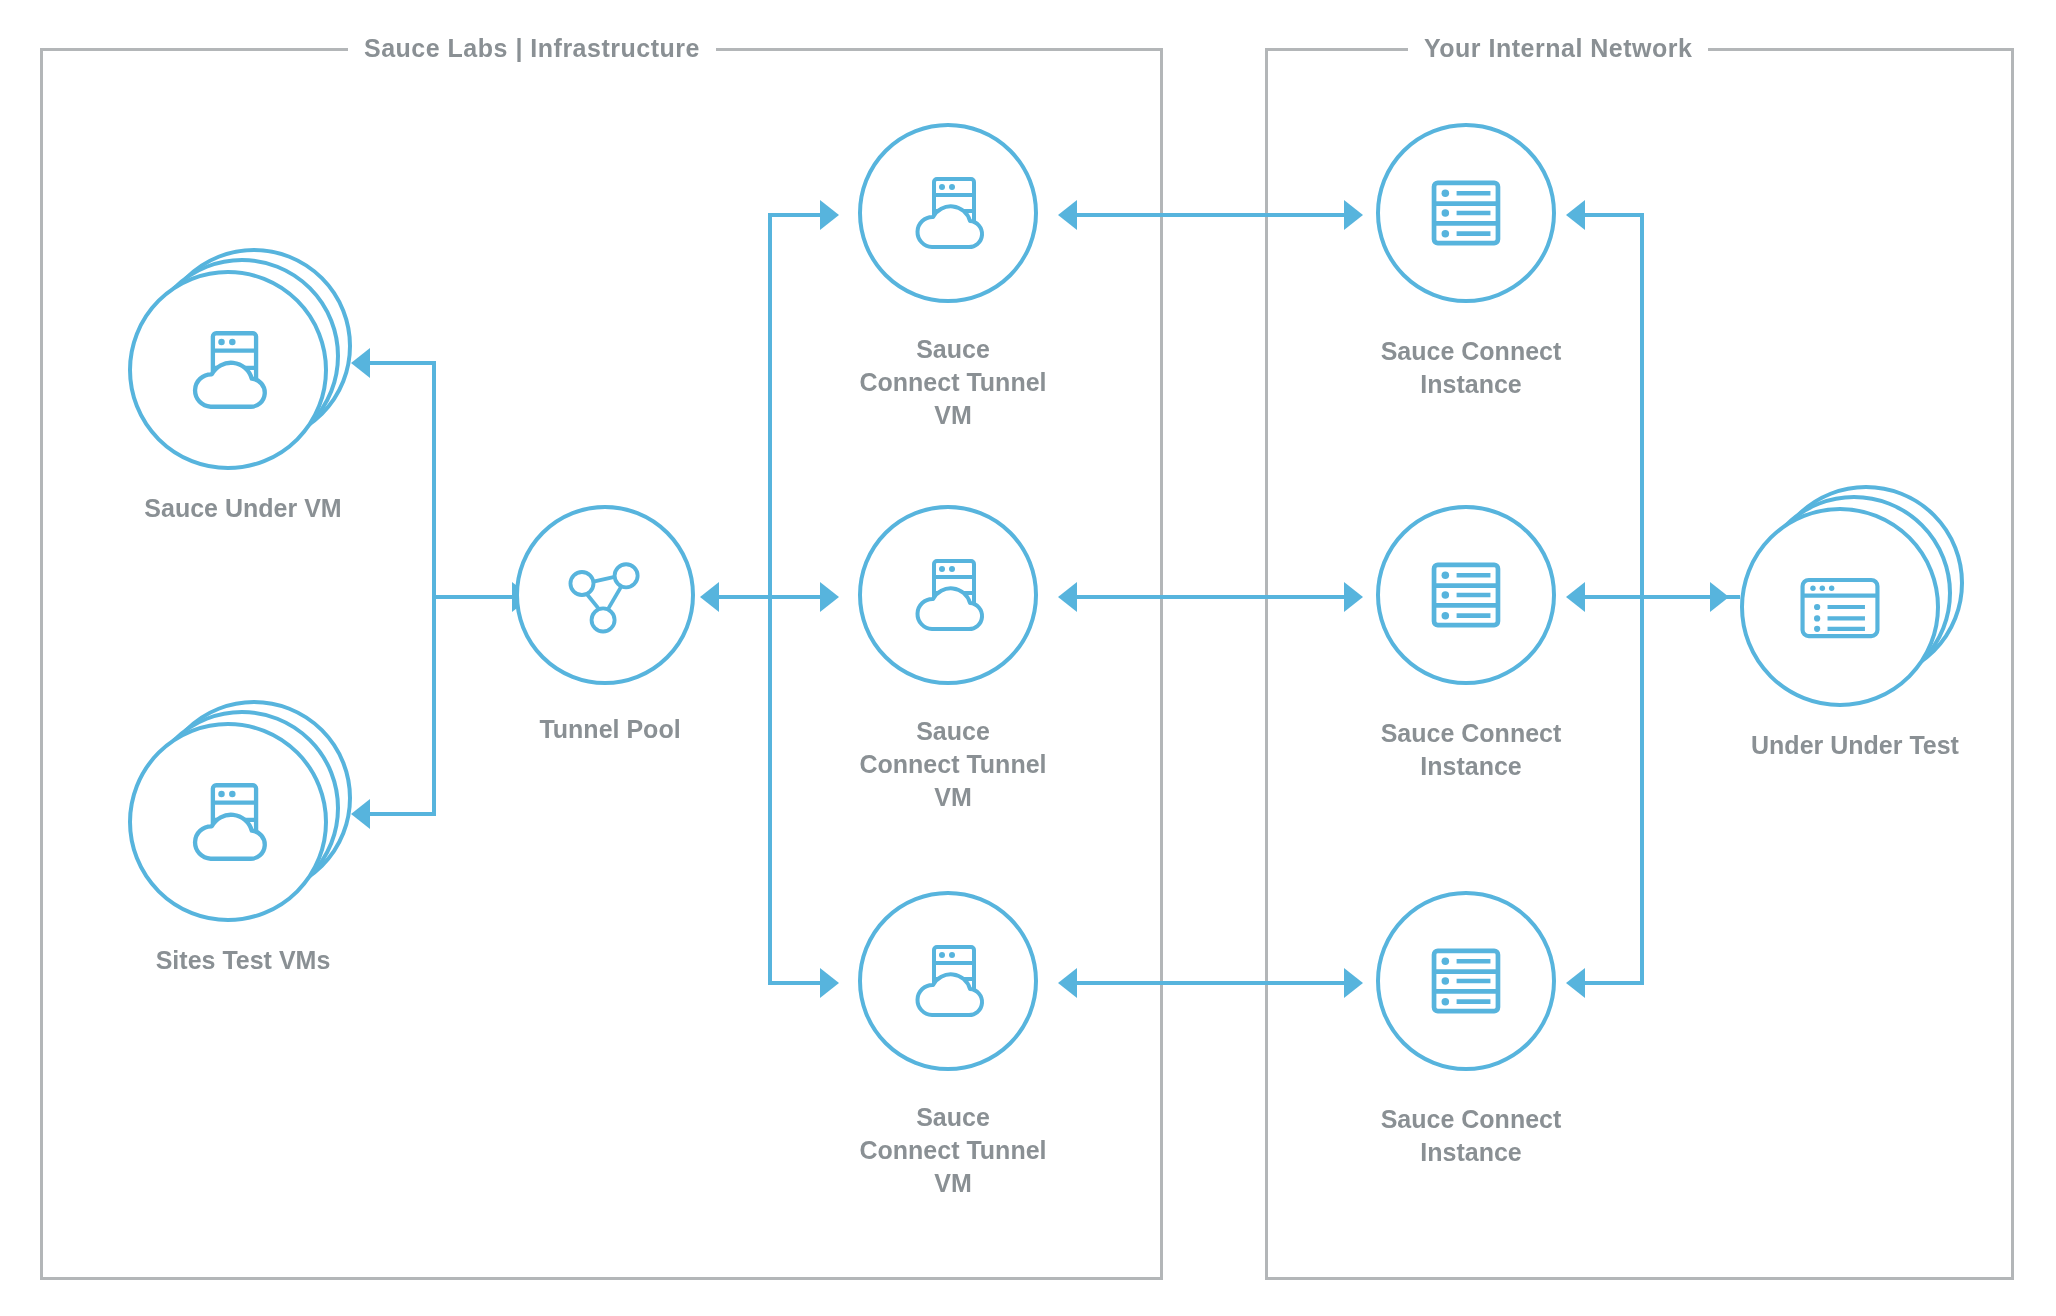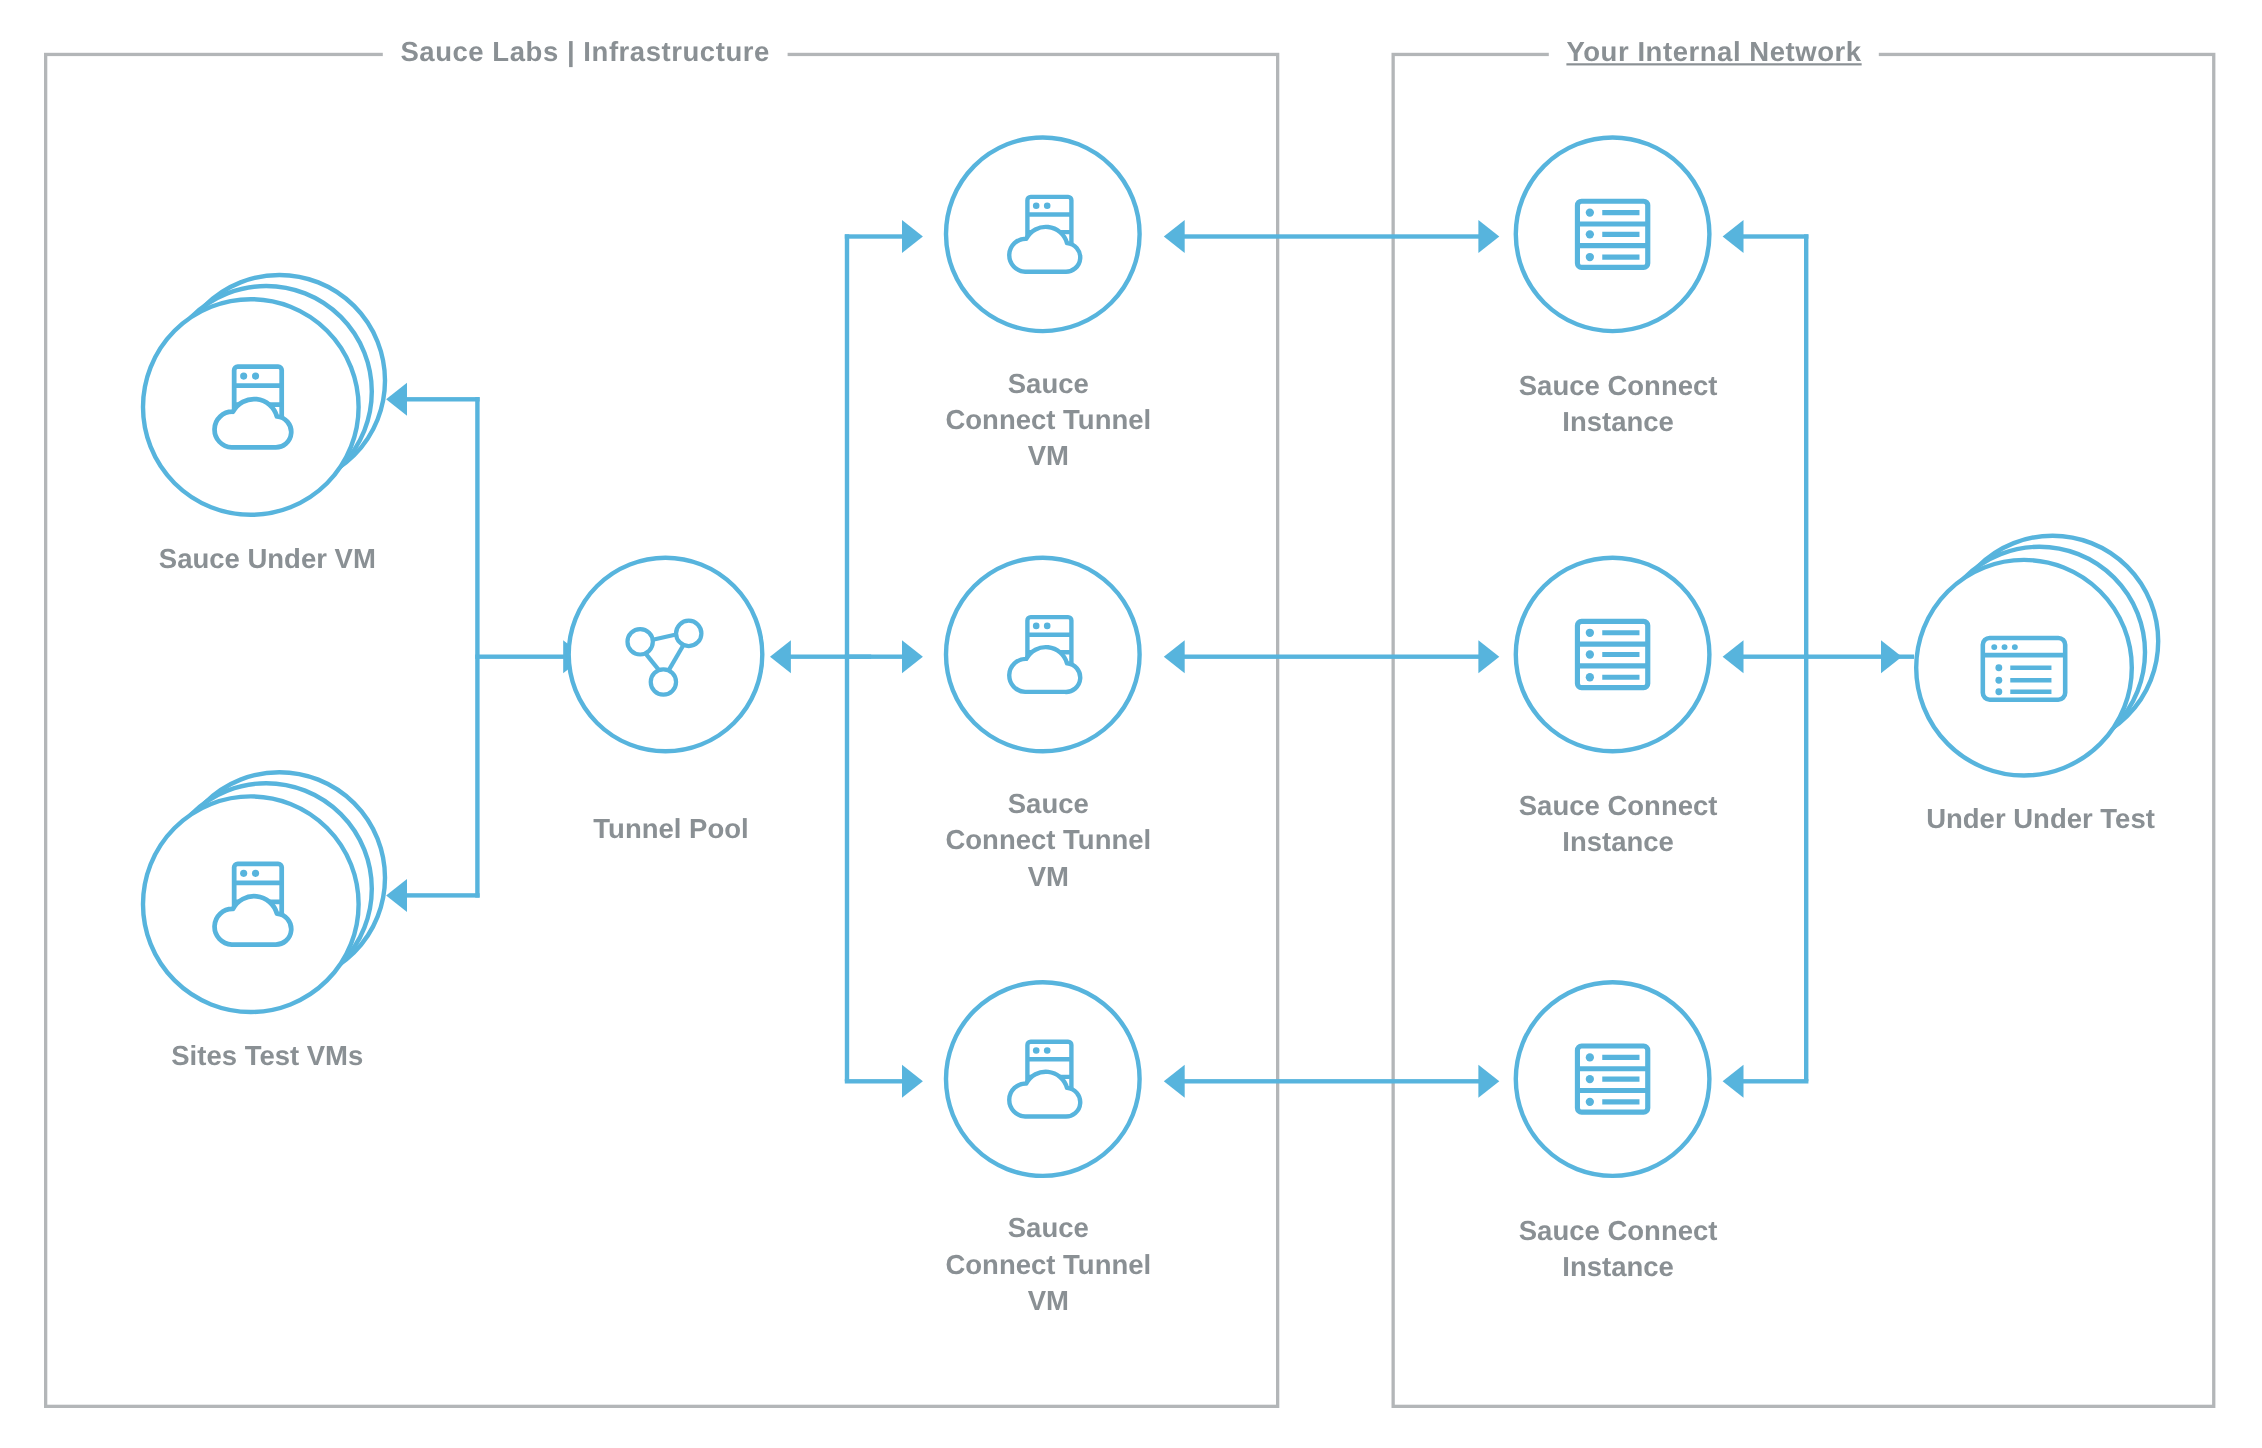--- a/index.html
+++ b/index.html
@@ -76,21 +76,21 @@
 </style>
 </head>
 <body>
 
 <div class="stage">
 
   <div class="group" style="left:40px;top:48px;width:1123px;height:1232px;"></div>
   <div class="group-title" style="left:348px;top:48px;">Sauce Labs | Infrastructure</div>
 
   <div class="group" style="left:1265px;top:48px;width:749px;height:1232px;"></div>
-  <div class="group-title" style="left:1408px;top:48px;text-decoration:underline;">Your Internal Network</div>
+  <div class="group-title" style="left:1408px;top:48px;">Your Internal Network</div>
 
   <div class="ln lnh" style="left:370px;top:361px;width:66px;"></div>
   <div class="arrow arrow-left" style="left:351px;top:348px;"></div>
   <div class="ln lnv" style="left:432px;top:361px;height:455px;"></div>
   <div class="ln lnh" style="left:370px;top:812px;width:66px;"></div>
   <div class="arrow arrow-left" style="left:351px;top:799px;"></div>
   <div class="ln lnh" style="left:432px;top:595px;width:82px;"></div>
   <div class="arrow arrow-right" style="left:512px;top:582px;"></div>
 
   <div class="ln lnh" style="left:704px;top:595px;width:88px;"></div>
@@ -167,21 +167,21 @@
         <svg width="96" height="96" viewBox="0 0 100 100">
           <circle cx="26" cy="38" r="12" fill="none" stroke="#57b4dd" stroke-width="4"></circle>
           <circle cx="72" cy="30" r="12" fill="none" stroke="#57b4dd" stroke-width="4"></circle>
           <circle cx="48" cy="76" r="12" fill="none" stroke="#57b4dd" stroke-width="4"></circle>
           <line x1="38" y1="36" x2="60" y2="31" stroke="#57b4dd" stroke-width="4"></line>
           <line x1="31" y1="49" x2="44" y2="65" stroke="#57b4dd" stroke-width="4"></line>
           <line x1="67" y1="41" x2="53" y2="65" stroke="#57b4dd" stroke-width="4"></line>
         </svg>
       </span>
     </div>
-    <div class="nlabel" style="top:208px;margin-top:25px;">Tunnel Pool</div>
+    <div class="nlabel" style="top:208px;">Tunnel Pool</div>
   </div>
 
   <div class="node" style="left:858px;top:123px;width:190px;height:190px;">
     <div class="circle" style="left:0;top:0;width:180px;height:180px;">
       <span>
         <svg width="100" height="100" viewBox="0 0 100 100">
           <rect x="36" y="16" width="40" height="48" rx="3" fill="none" stroke="#57b4dd" stroke-width="4"></rect>
           <line x1="36" y1="32" x2="76" y2="32" stroke="#57b4dd" stroke-width="4"></line>
           <line x1="36" y1="48" x2="76" y2="48" stroke="#57b4dd" stroke-width="4"></line>
           <circle cx="44" cy="24" r="3" fill="#57b4dd"></circle>

